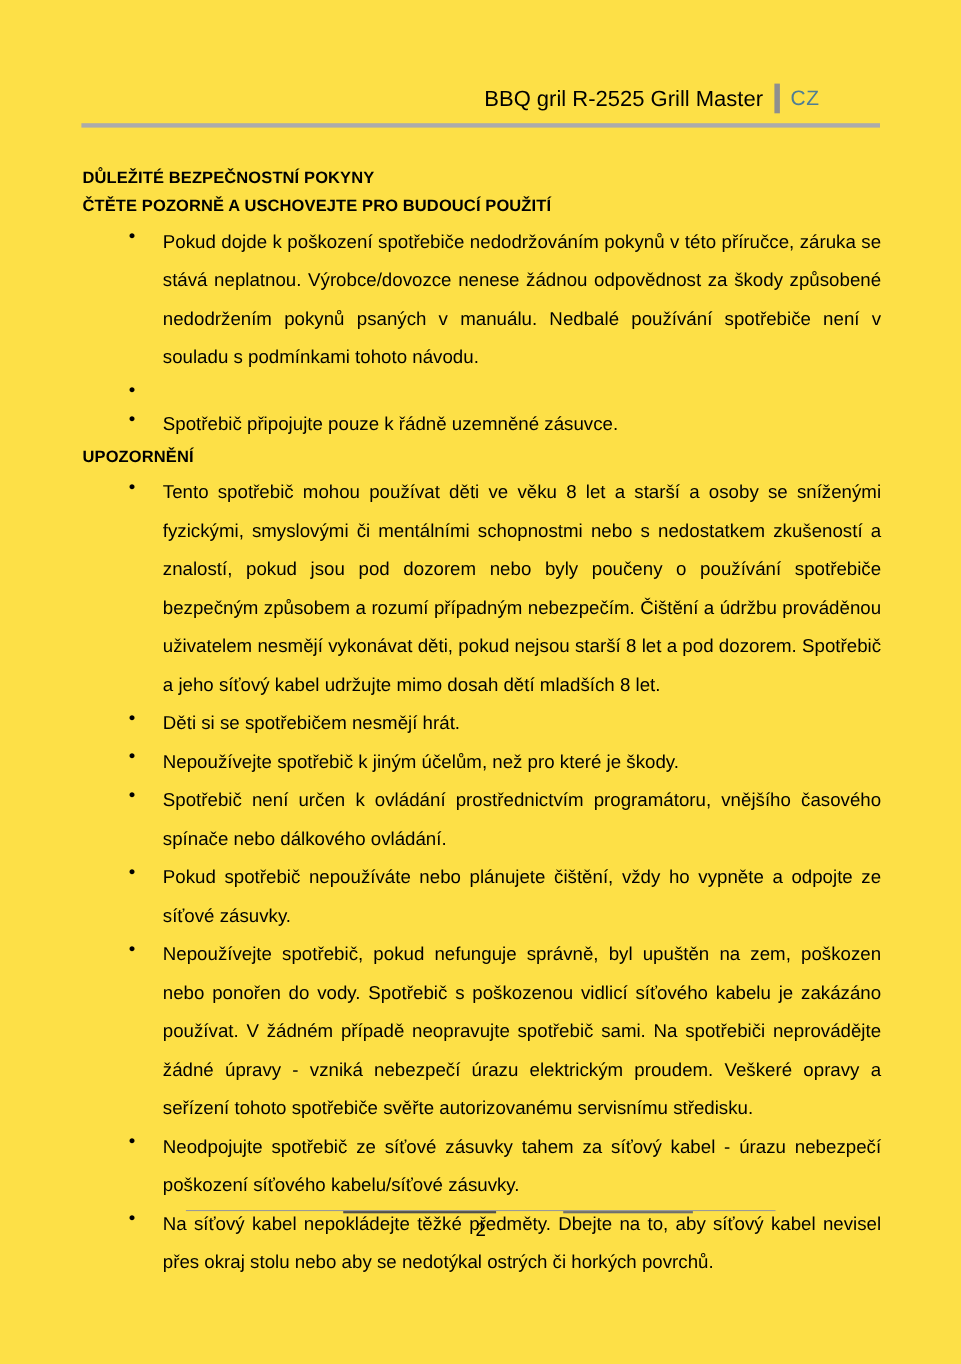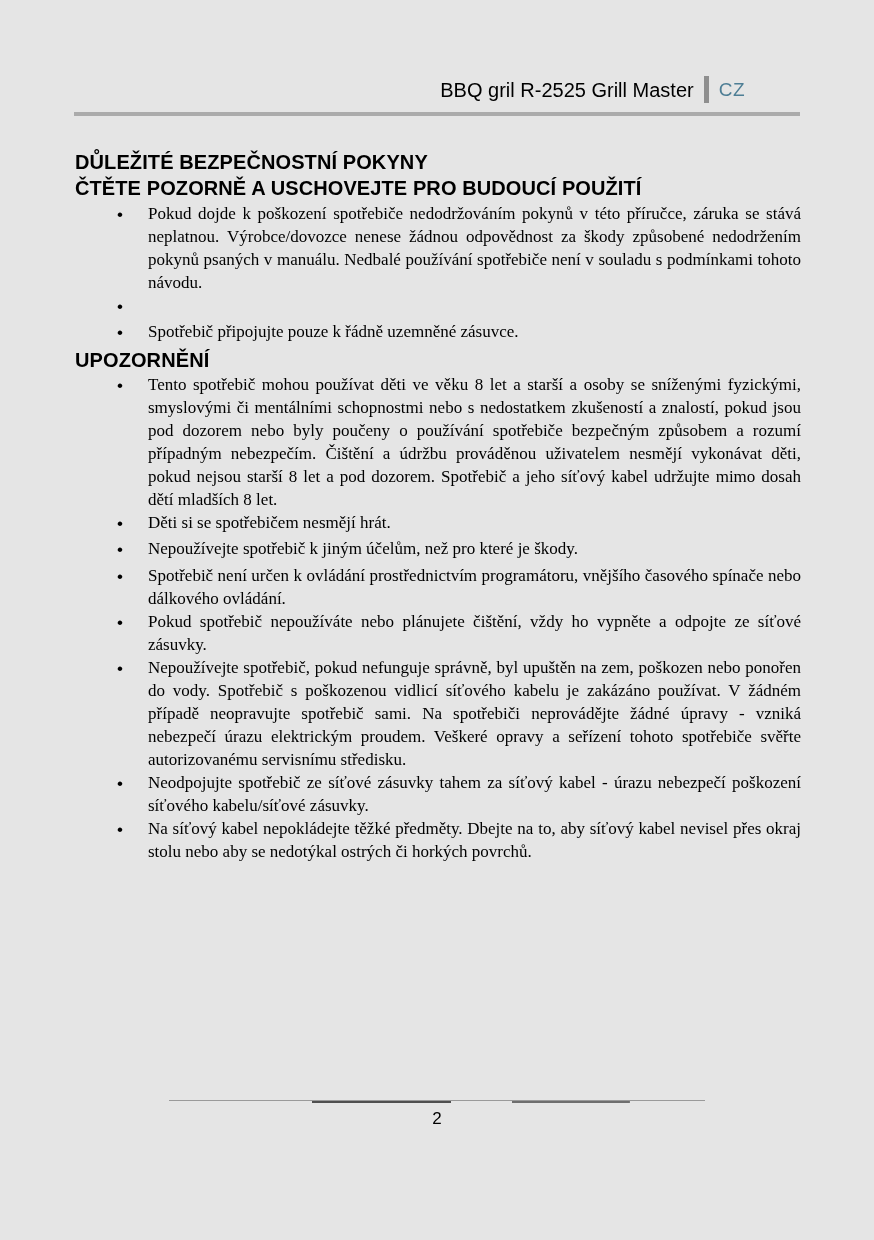--- a/index.html
+++ b/index.html
@@ -1,21 +1,21 @@
 <!DOCTYPE html>
 <html lang="cs" style="--accent: #4e7e95; --rule: #ababab;"><head>
 <meta charset="utf-8">
 <style>
   * { margin:0; padding:0; box-sizing:border-box; }
   html,body { background:#ffffff; }
   .page {
     position:relative;
     width:874px;
     height:1240px;
-    background:#e5e5e5;
+    background:#fde047;
     color:#000000;
     font-family:"Liberation Sans", sans-serif;
     overflow:hidden;
     margin:0 auto;
   }
 
   
   .header { position:absolute; top:0; left:74px; width:726px; }
   .header-row {
     display:flex;
@@ -33,38 +33,37 @@
   
   .content {
     position:absolute;
     top:149px;
     left:75px;
     width:726px;
     font-size:17px;
     line-height:26.4px;
   }
   .doc-heading {
-    font-size:20px;
+    font-size:15px;
     font-weight:bold;
     line-height:26.4px;
     letter-spacing:0.1px;
   }
   .bullet-list { width:100%; }
   .bullet-item { display:flex; align-items:flex-start; }
   .bullet-dot {
     flex:0 0 73px;
     padding-left:42px;
     font-size:17px;
     line-height:26.4px;
   }
   .bullet-text {
     flex:1;
     text-align:justify;
-    line-height:23px;
-    font-family:Liberation Serif, serif;
+    line-height:35px;
   }
 
   
   .footer { position:absolute; top:1100px; left:0; width:874px; text-align:center; }
   .footer-rule {
     width:536px;
     height:3px;
     margin:0 auto;
     background:
       linear-gradient(#4f4f4f, #4f4f4f) 36% 1px / 26% 2px no-repeat,

